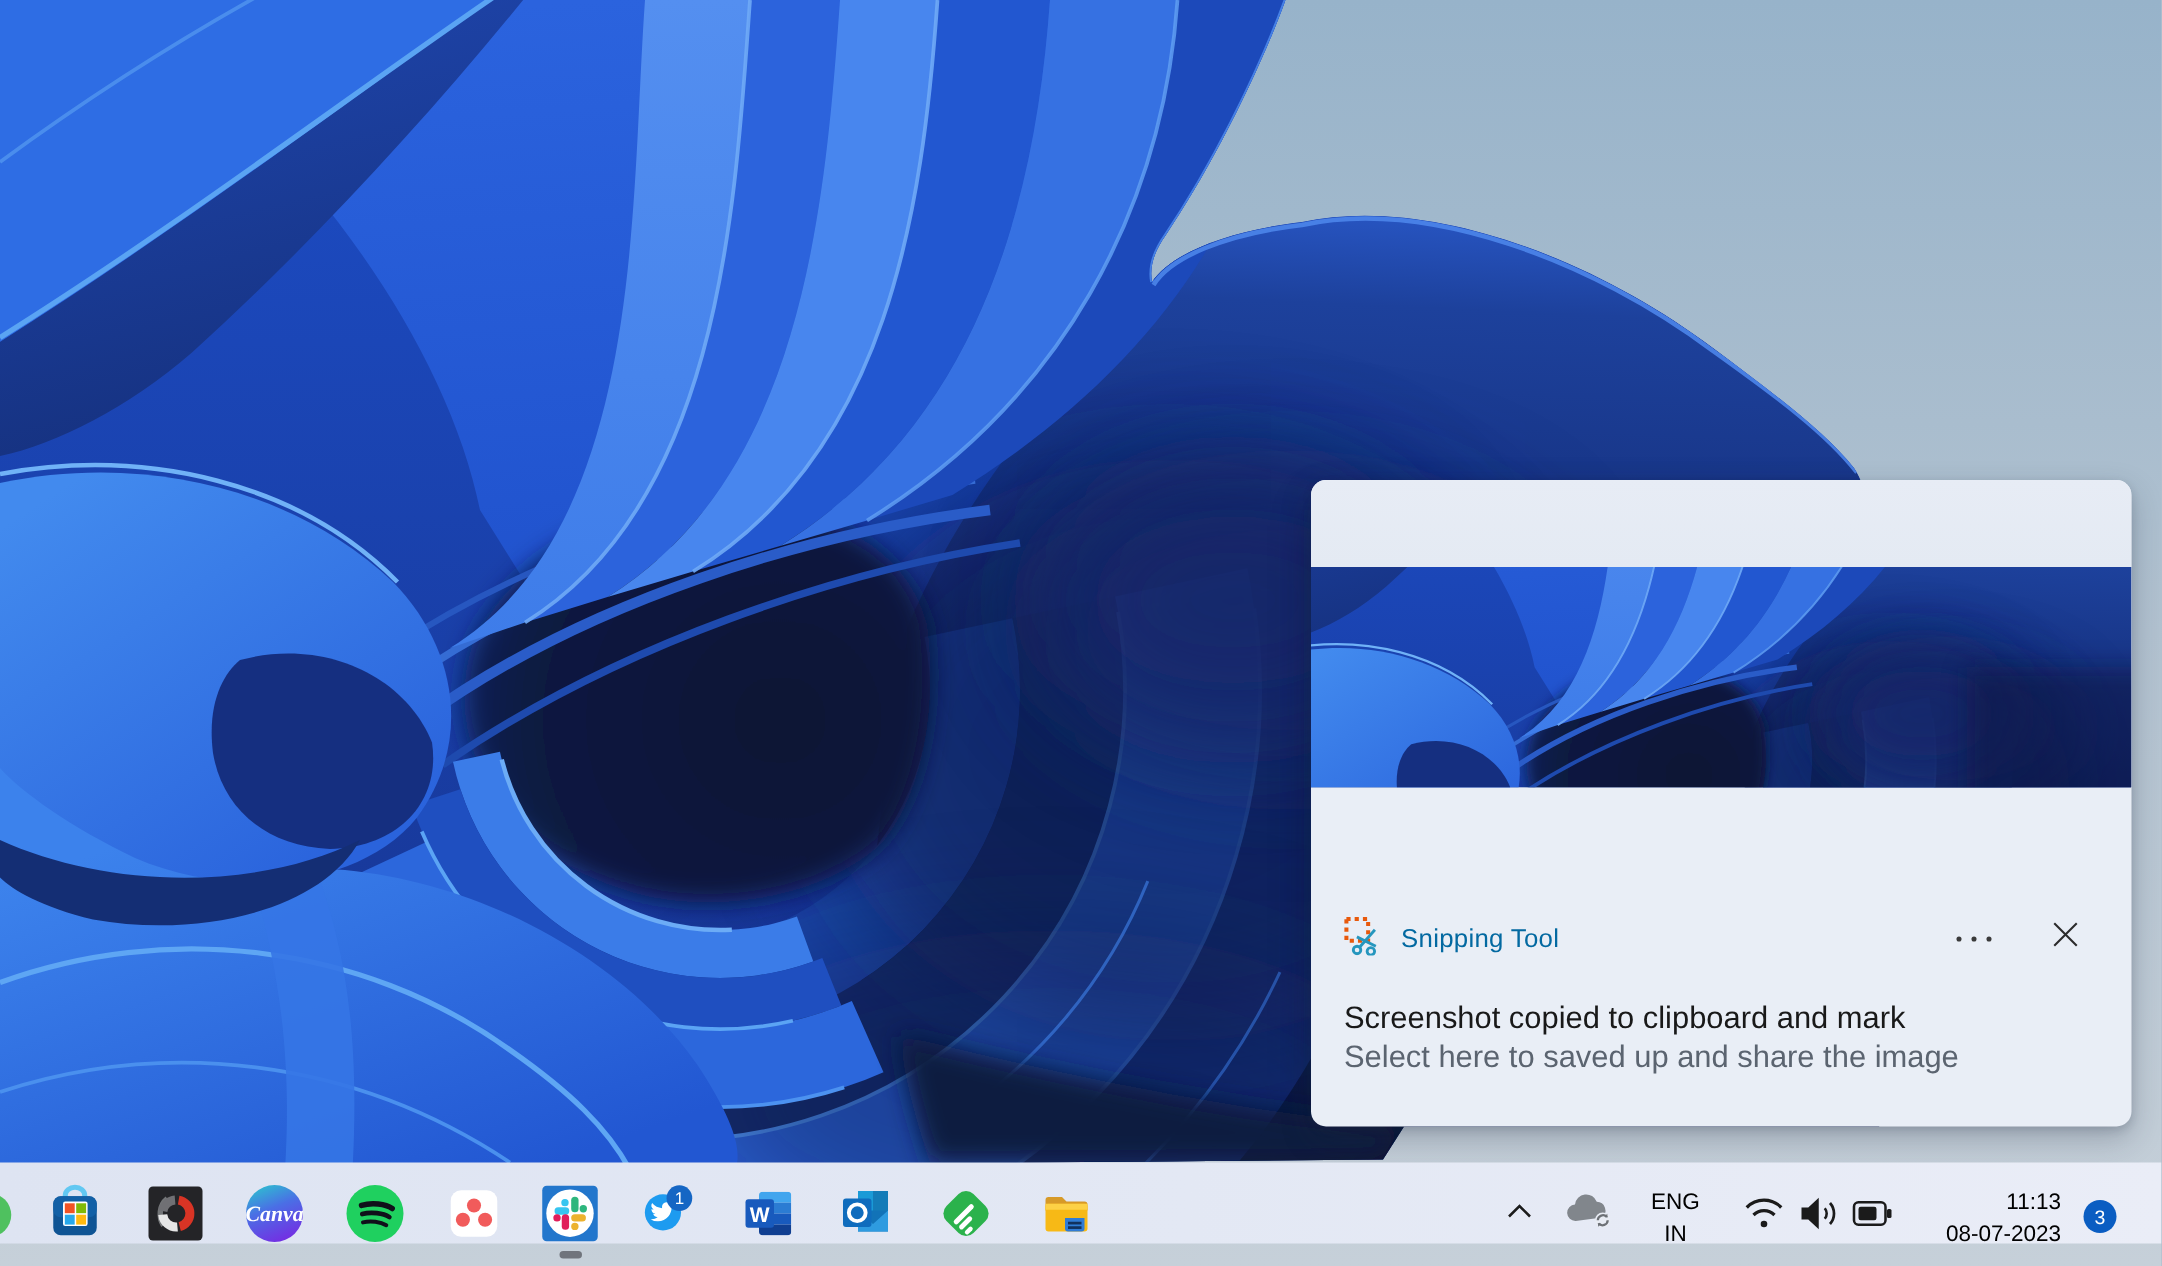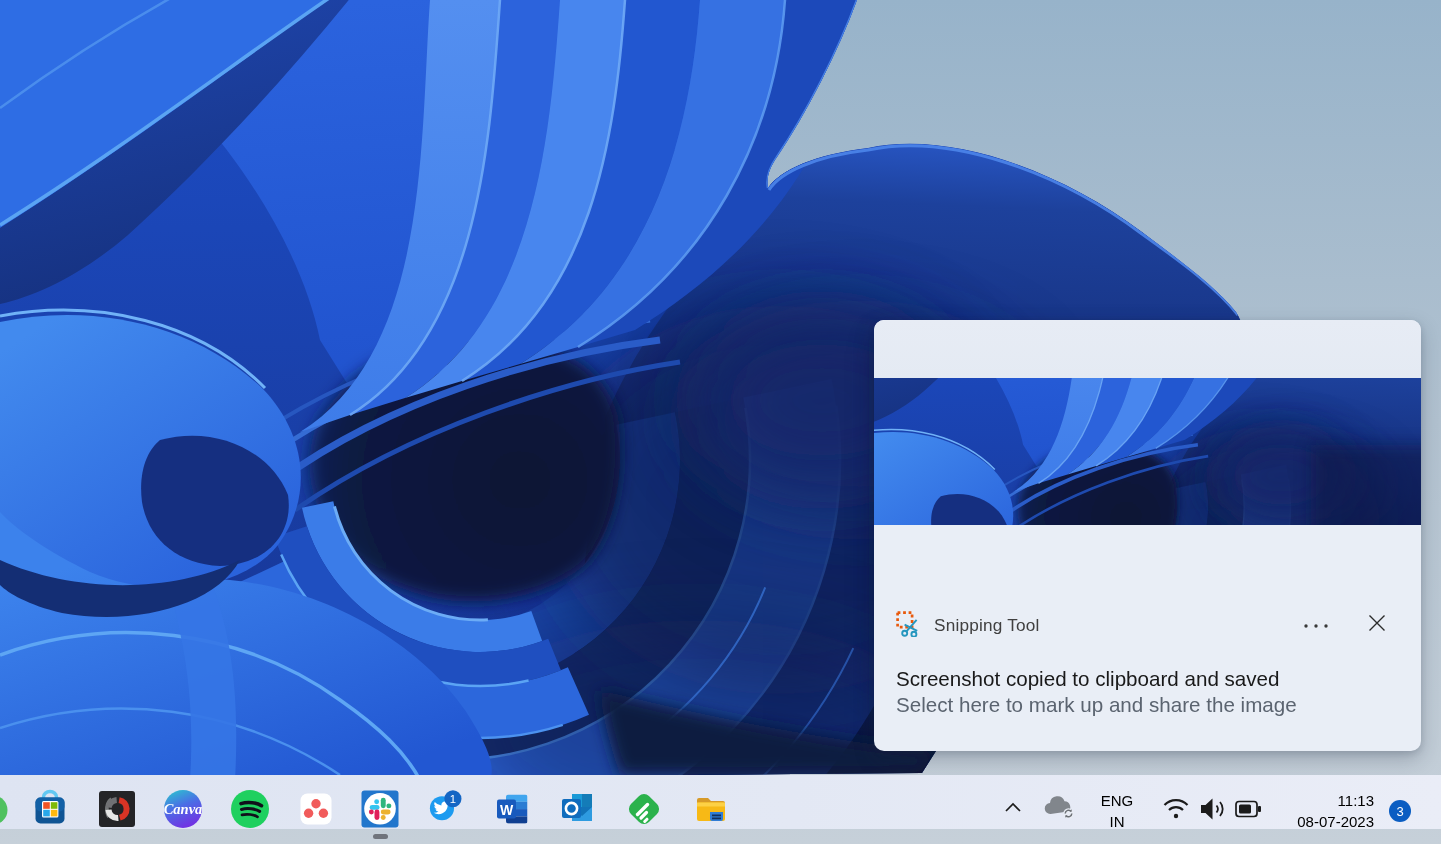--- a/index.html
+++ b/index.html
@@ -2,21 +2,21 @@
 <html><head>
 <meta charset="utf-8">
 <style>
 html,body{margin:0;padding:0;width:1441px;height:844px;overflow:hidden;background:#b0c0ce;font-family:"Liberation Sans",sans-serif;}
 #stage{position:relative;width:1441px;height:844px;overflow:hidden;}
 #wall{position:absolute;left:0;top:0;}
 .toast{position:absolute;left:874px;top:320px;width:547px;height:431px;border-radius:10px;background:#e9eef6;box-shadow:0 8px 20px rgba(30,40,60,.25),0 2px 6px rgba(30,40,60,.15);overflow:hidden;}
 .strip{height:58px;background:linear-gradient(180deg,#e7ecf5,#e4eaf3);}
 .thumb{height:147px;overflow:hidden;position:relative;}
 .trow{position:absolute;left:22px;top:293px;width:505px;height:28px;}
-.appname{position:absolute;left:38px;top:2px;font-size:17.2px;color:#404040;letter-spacing:0.2px;}
+.appname{position:absolute;left:38px;top:2px;font-size:17.2px;color:#0369a1;letter-spacing:0.2px;}
 .toast .title{position:absolute;left:22px;top:347px;font-size:20.6px;color:#191919;}
 .toast .sub{position:absolute;left:22px;top:373px;font-size:20.6px;color:#5b6470;}
 .bar{position:absolute;left:0;top:775px;width:1441px;height:54px;background:linear-gradient(90deg,#dee4f2 0%,#e3e8f4 55%,#eaedf7 100%);}
 .ti{position:absolute;top:15px;width:38px;height:38px;overflow:visible;}
 .tray{position:absolute;top:0;left:990px;height:69px;color:#1b1b1b;}
 </style>
 </head>
 <body>
 <div id="stage">
 <svg id="wall" width="1441" height="844" viewBox="0 0 1441 844">
@@ -150,22 +150,22 @@
 <div class="appname">Snipping Tool</div>
 <svg width="28" height="8" style="position:absolute;left:407px;top:9px;" viewBox="0 0 28 8">
           <circle cx="3" cy="4" r="1.7" fill="#3a3a3a"></circle>
           <circle cx="13" cy="4" r="1.7" fill="#3a3a3a"></circle>
           <circle cx="23" cy="4" r="1.7" fill="#3a3a3a"></circle>
         </svg>
 <svg width="18" height="18" style="position:absolute;left:472px;top:1px;" viewBox="0 0 18 18">
 <path d="M 1.5,1.5 L 16.5,16.5 M 16.5,1.5 L 1.5,16.5" stroke="#2b2b2b" stroke-width="1.4"></path>
 </svg>
 </div>
-<div class="title">Screenshot copied to clipboard and saved</div>
-<div class="sub">Select here to mark up and share the image</div>
+<div class="title">Screenshot copied to clipboard and mark</div>
+<div class="sub">Select here to saved up and share the image</div>
 </div>
 <div class="bar">
 <svg class="ti" style="left:-26px;" viewBox="0 0 38 38">
         <circle cx="19" cy="20" r="14.5" fill="#4fc15f"></circle>
       </svg>
 <svg class="ti" style="left:31px;" viewBox="0 0 38 38">
 <path d="M 12.5,9.5 V 7 a6.5,5.5 0 0 1 13,0 V 9.5" fill="none" stroke="#62c8f2" stroke-width="3.4"></path>
 <rect x="4.5" y="7.5" width="29" height="26" rx="5" fill="#0f5494"></rect>
 <rect x="4.5" y="7.5" width="29" height="14" rx="5" fill="#1260a6"></rect>
 <rect x="11" y="11" width="16.4" height="16.4" rx="1.5" fill="#ffffff"></rect>

